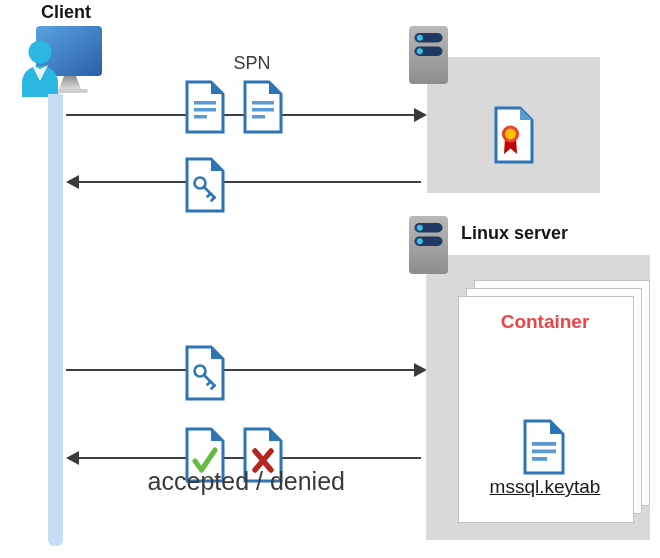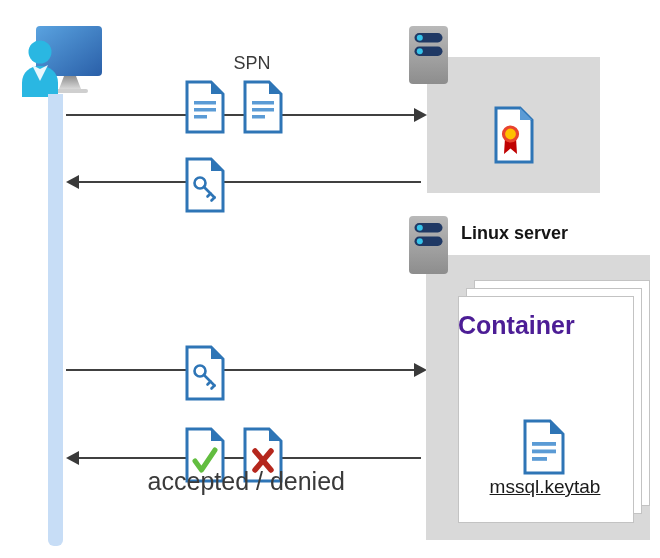--- a/index.html
+++ b/index.html
@@ -15,31 +15,32 @@
   .arrow{height:0;border-top:2px solid #404040;}
   .arrow-right::after{
     content:"";position:absolute;right:-13px;top:-8px;width:0;height:0;
     border-left:13px solid #3a3a3a;border-top:7px solid transparent;border-bottom:7px solid transparent;
   }
   .arrow-left::before{
     content:"";position:absolute;left:-13px;top:-8px;width:0;height:0;
     border-right:13px solid #3a3a3a;border-top:7px solid transparent;border-bottom:7px solid transparent;
   }
   .card{background:#fff;border:1.5px solid #c3c3c3;}
-  .container-title{font-weight:bold;font-size:25px;color:#4c1d95;}
+  .container-title{font-weight:bold;font-size:19px;color:#ef4444;text-align:center;}
   .keytab-label{font-size:19px;color:#1a1a1a;text-align:center;}
   .result-label{font-size:25px;color:#3a3a3a;text-align:right;}
   .center{text-align:center;}
   svg{display:block;}
 </style>
 </head>
 <body>
 
 <div id="canvas">
 
+  <div class="abs title center" style="left:24px;top:2px;width:84px;">Client</div>
 
   <div class="abs" style="left:20px;top:25px;">
     <svg width="88" height="72" viewBox="0 0 88 72">
       <defs>
         <linearGradient id="gMon" x1="0" y1="0" x2="1" y2="1">
           <stop offset="0" stop-color="#5aa3e0"></stop>
             <stop offset="1" stop-color="#2a5fa8"></stop>
         </linearGradient>
         <linearGradient id="gStand" x1="0" y1="0" x2="0" y2="1">
           <stop offset="0" stop-color="#8f8f8f"></stop>

